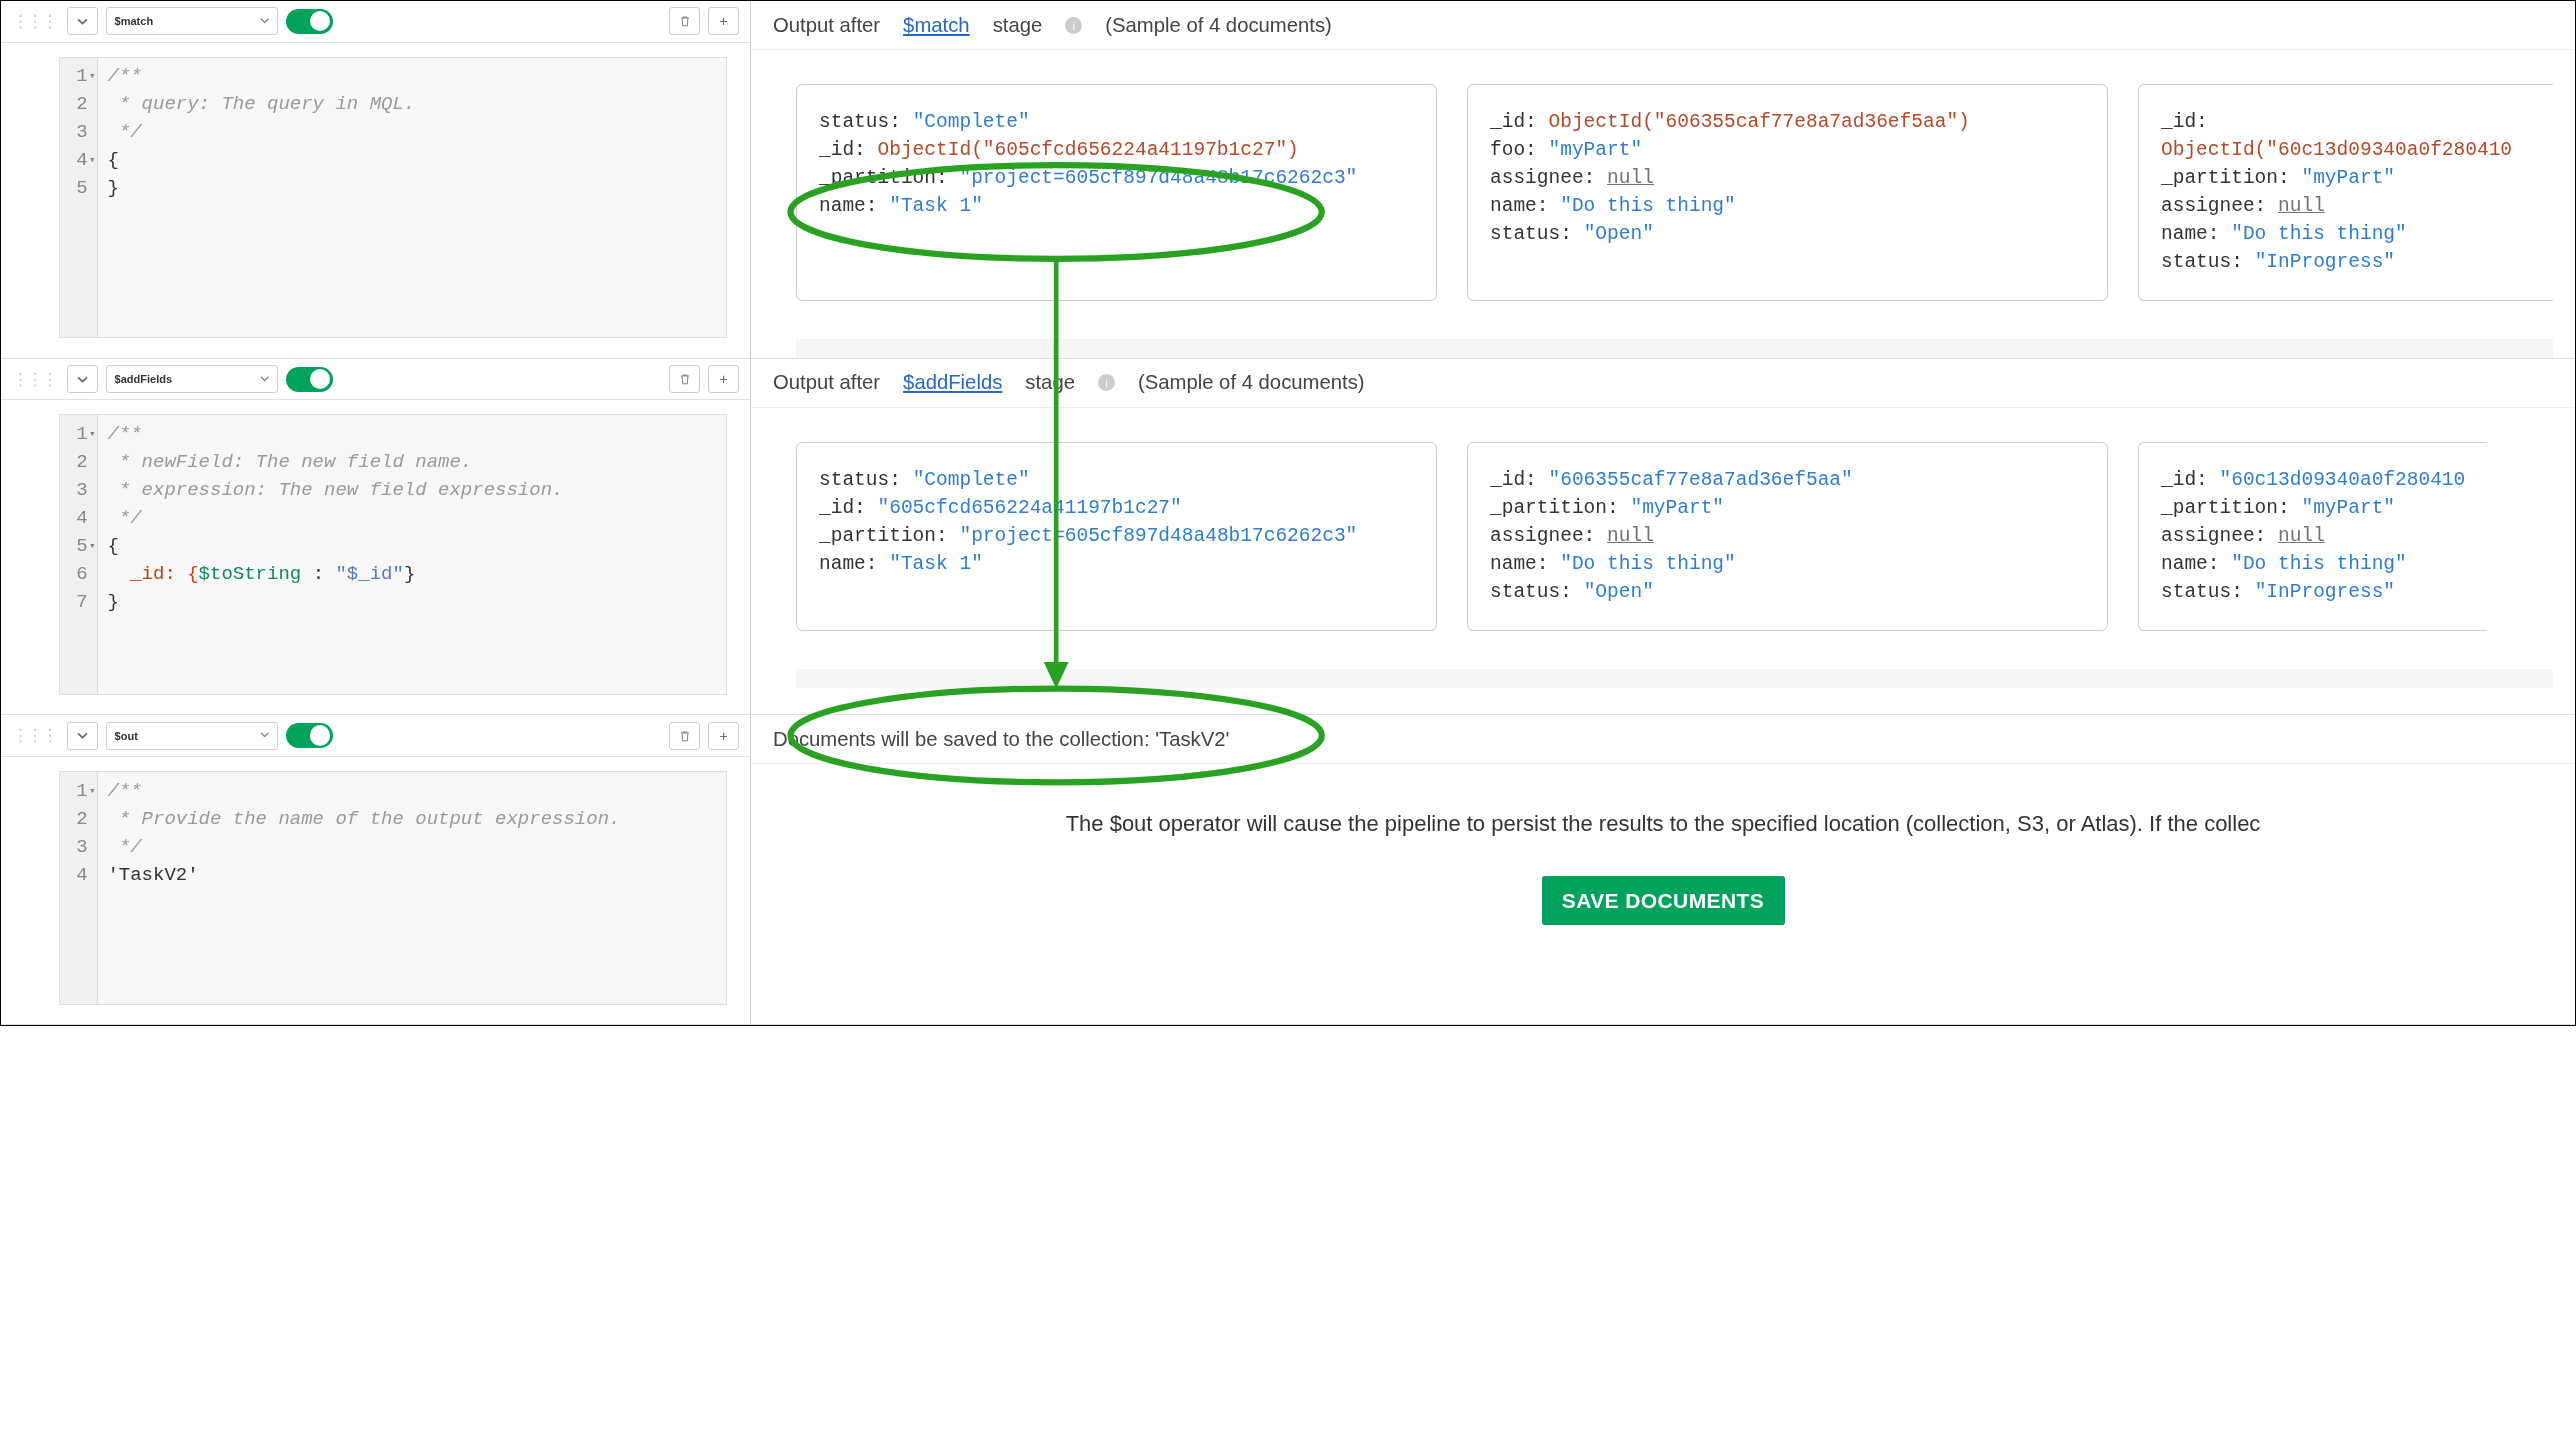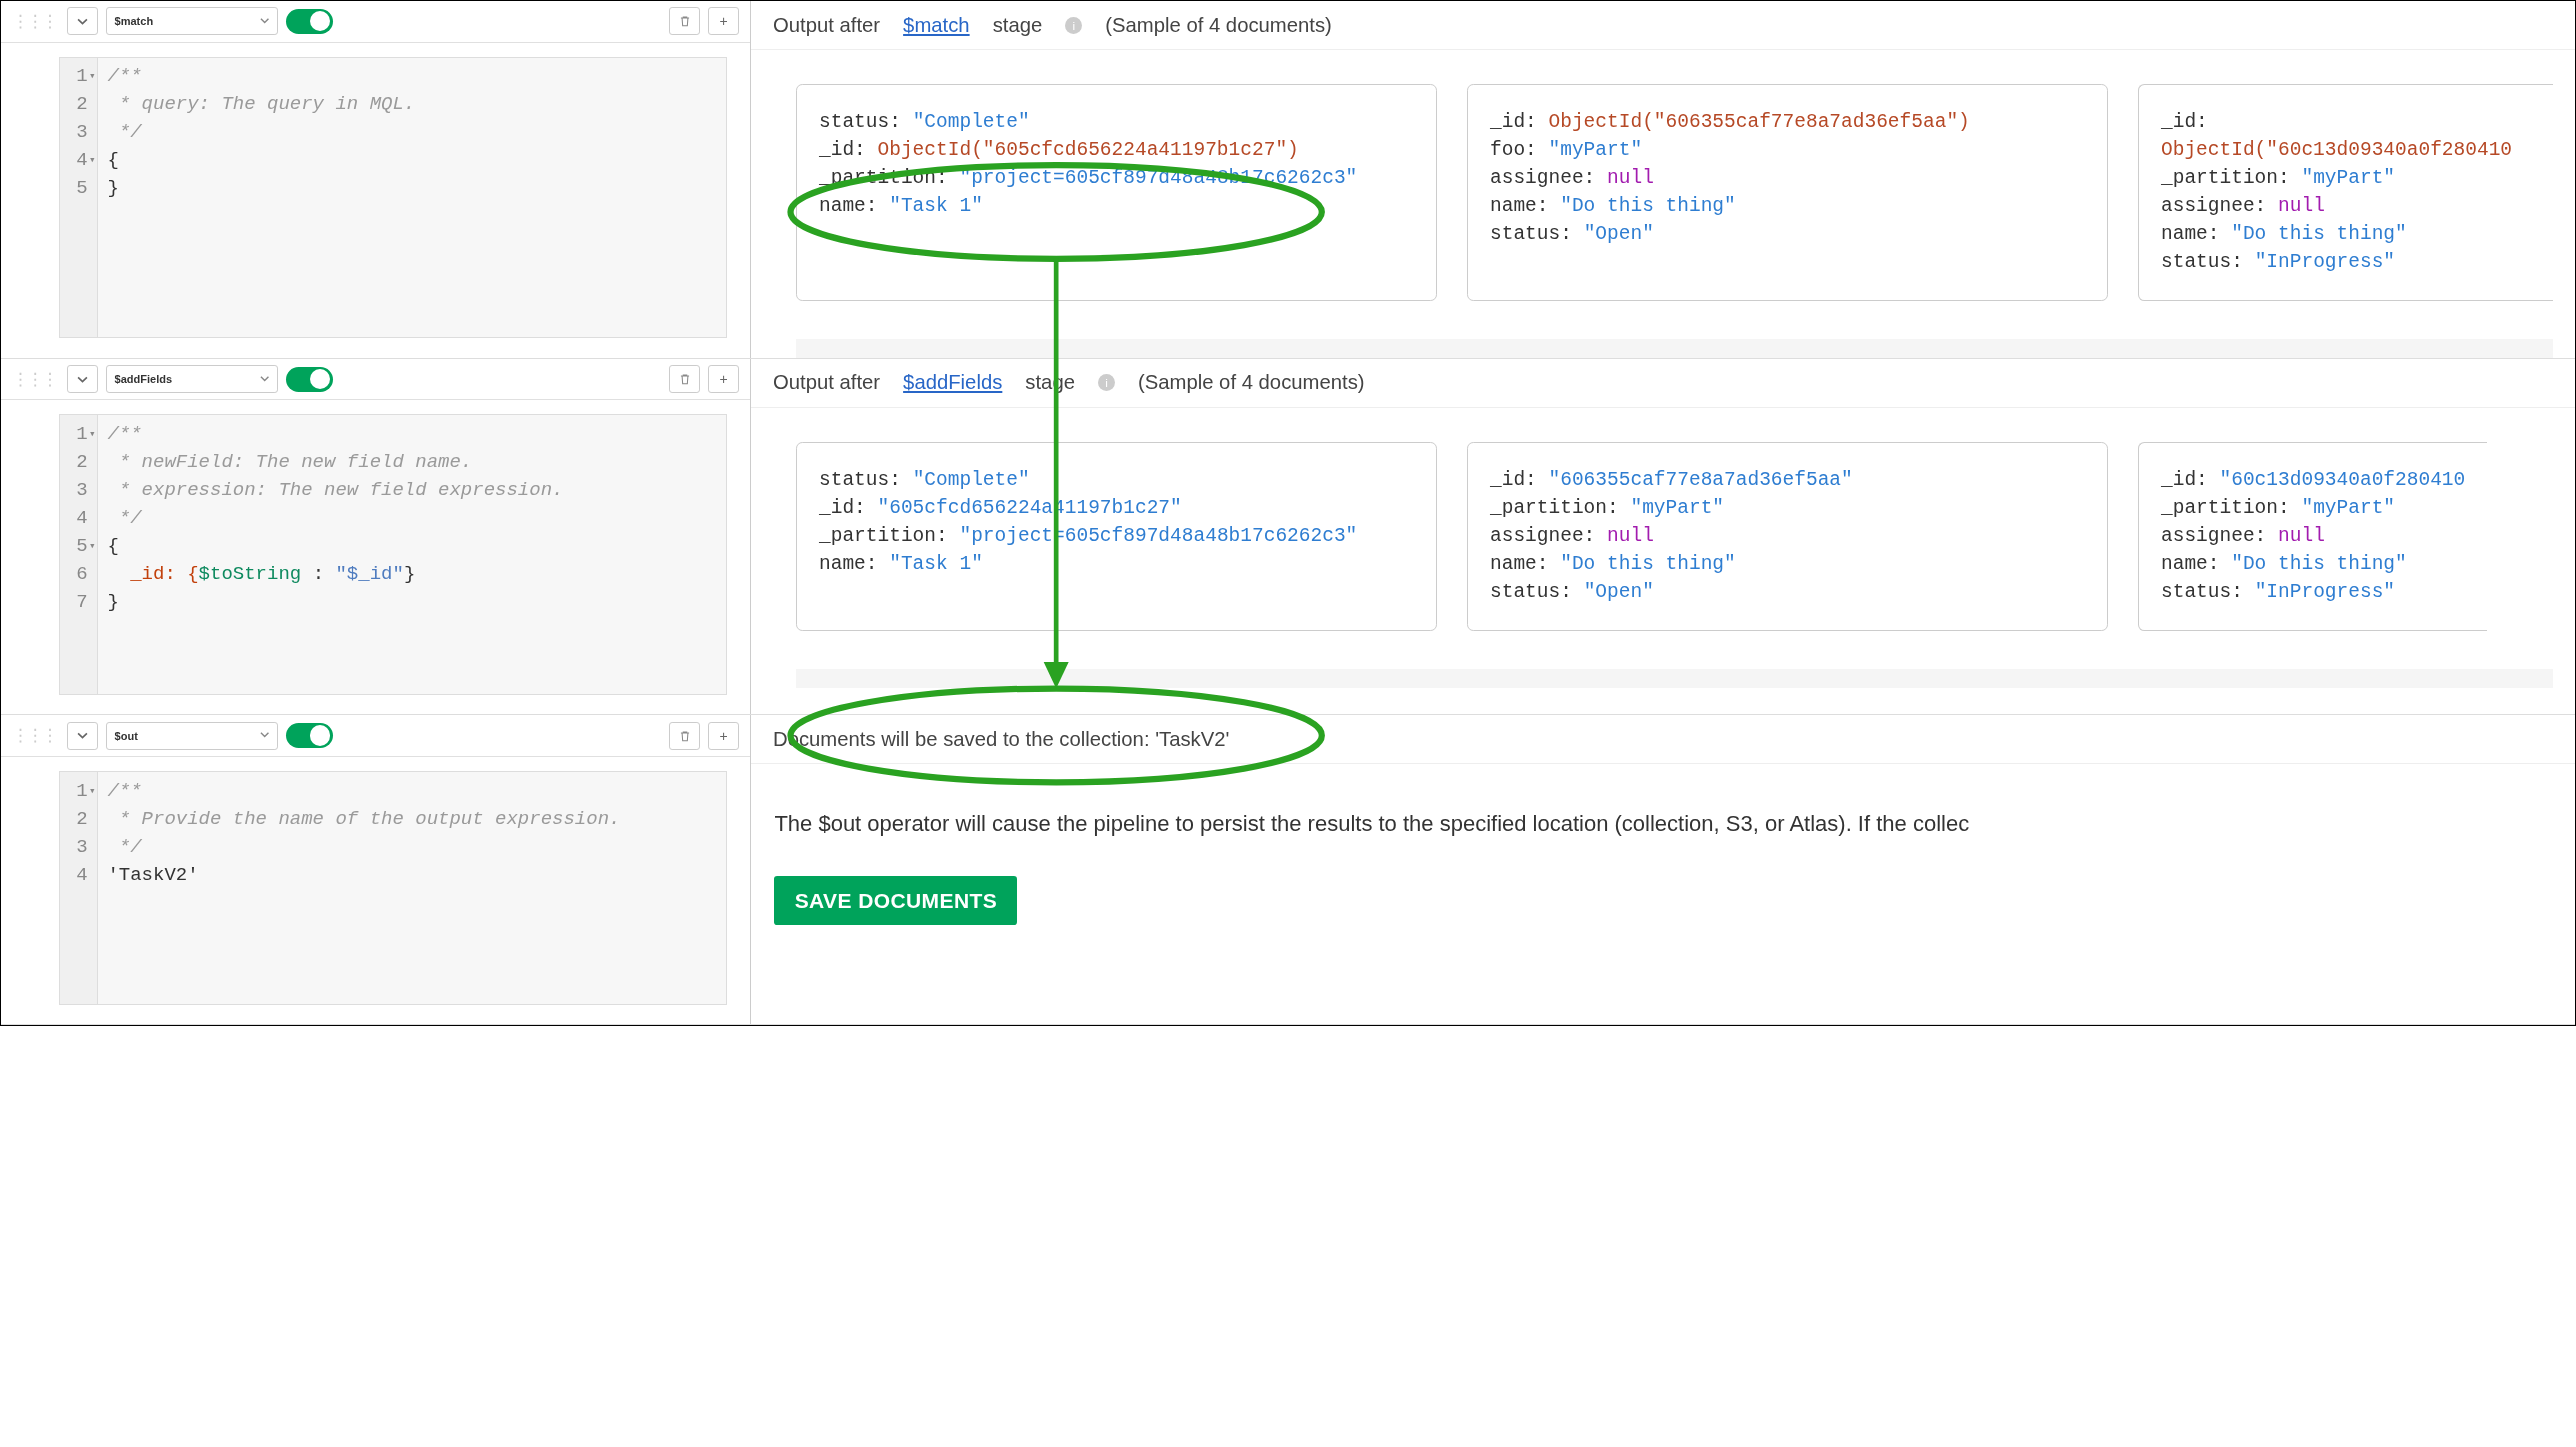--- a/index.html
+++ b/index.html
@@ -183,29 +183,29 @@
     min-width: 641px;
     font-family: "SFMono-Regular", Consolas, "Courier New", monospace;
     font-size: 19.5px;
     line-height: 28px;
     background: #fff;
   }
   .doc-card.last { min-width: 344px; border-right: none; border-radius: 6.3px 0 0 6.3px;}
   .fld-key { color: #333; }
   .fld-call { color: #b64926; }
   .fld-str { color: #2e7dd1; }
-  .fld-null { color: #a21caf; }
+  .fld-null { color: #737373; text-decoration: underline; }
 
   .out-text-panel {
     flex: 1;
     padding: 47px 23.4px 31px 23.4px;
     position: relative;
     display:flex;
     flex-direction:column;
-    align-items:flex-start;
+    align-items:center;
   }
   .out-desc {
     font-size: 22px;
     color: #333;
     white-space: nowrap;
   }
   .save-btn {
     margin-top: 39px;
     background: #00a35b;
     color: #fff;

